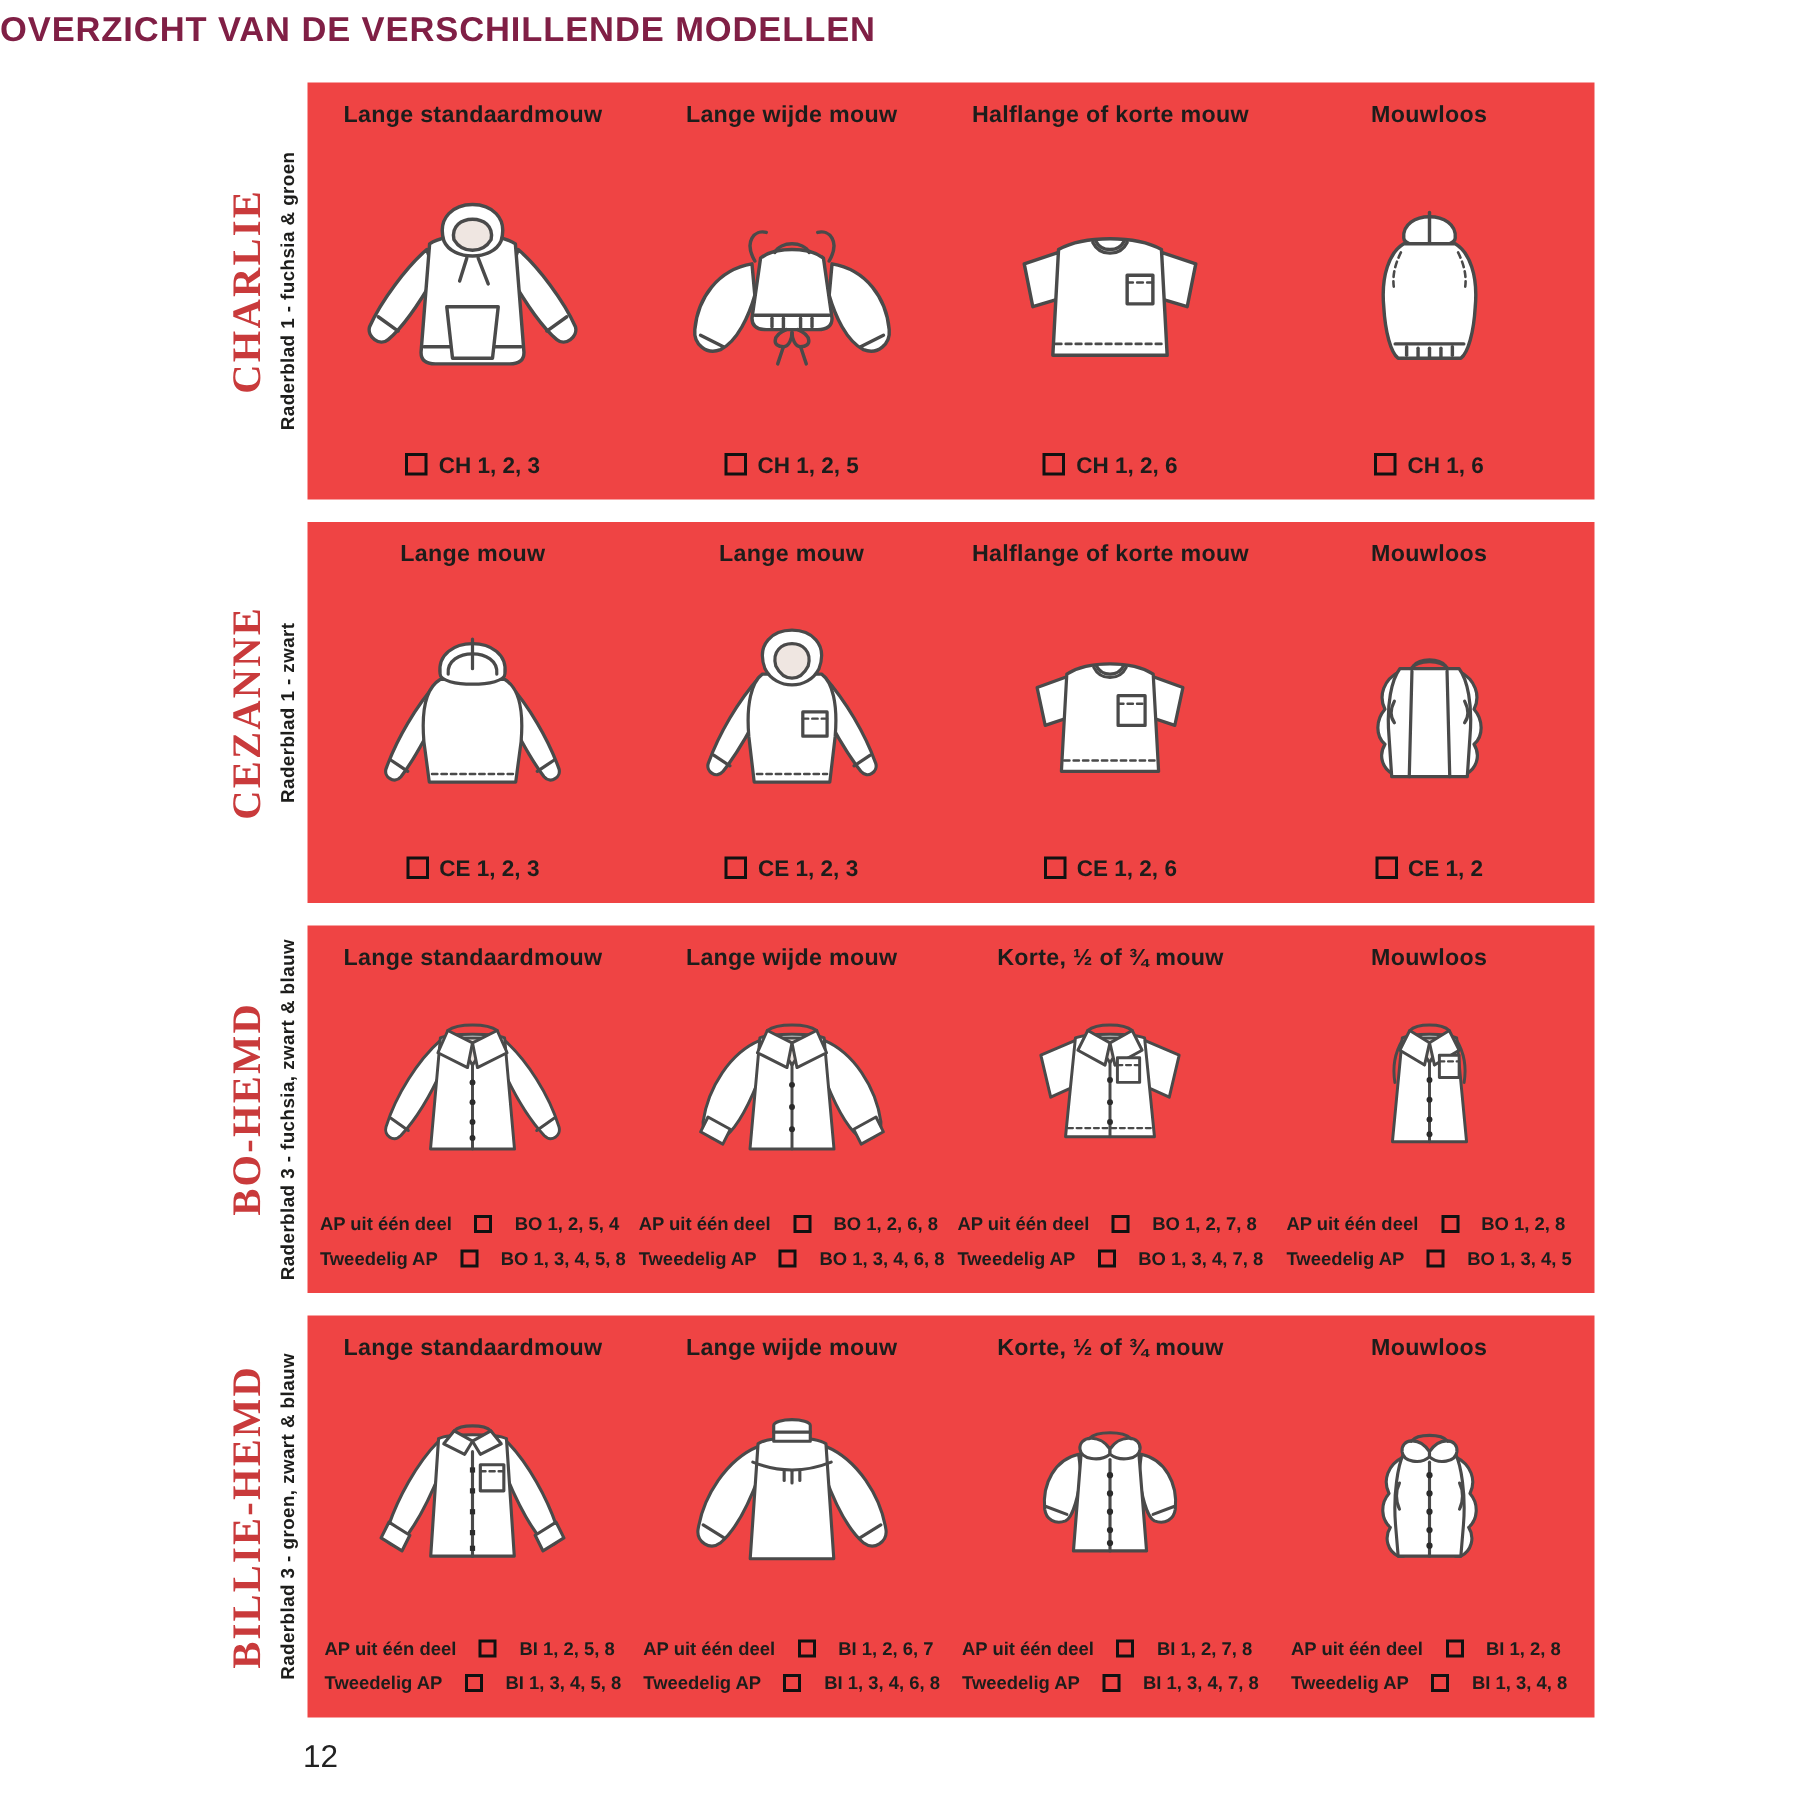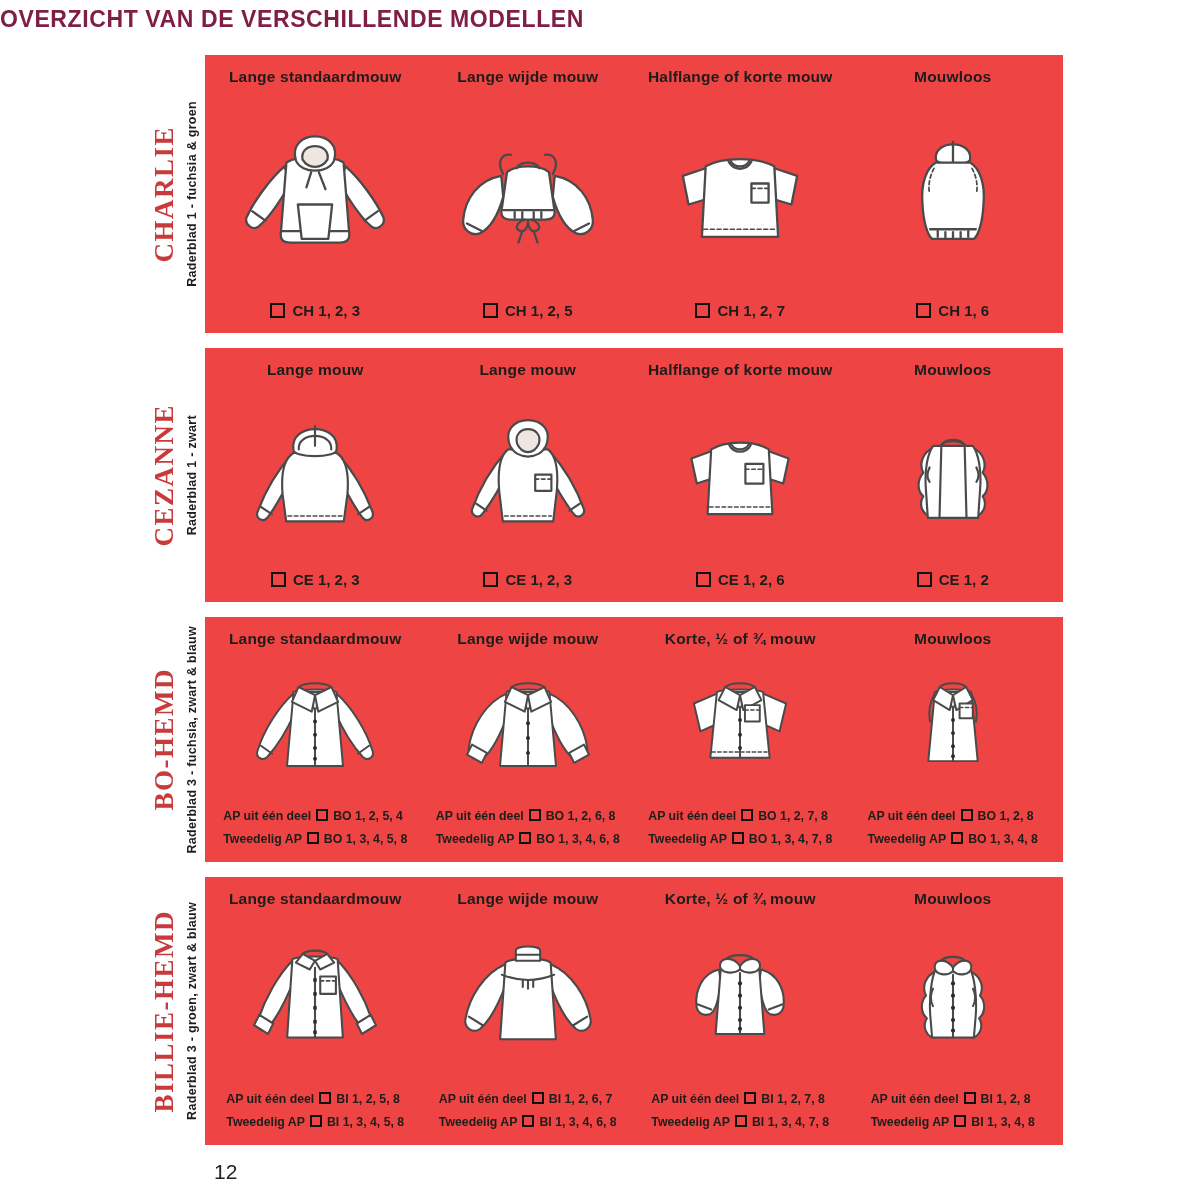--- a/index.html
+++ b/index.html
@@ -36,26 +36,26 @@
   }
   .cell { display:flex; flex-direction:column; align-items:center; min-width:0; }
   .cell-header { font-weight:bold; font-size:15.5px; letter-spacing:.2px; white-space:nowrap; }
   .art { flex:1; display:flex; align-items:center; justify-content:center; }
   .art svg { display:block; }
   .garment { fill:#ffffff; stroke:#4a4a4a; stroke-width:2.4; stroke-linecap:round; stroke-linejoin:round; }
   .garment .ln { fill:none; }
   .garment .dash { fill:none; stroke-dasharray:4 3; stroke-width:1.8; }
   .garment .bt { fill:#2b2b2b; stroke:none; }
   .garment .in { fill:#efe6e1; }
-  .code-line { font-weight:bold; font-size:15px; display:flex; align-items:center; gap:7px; padding-bottom:6px; }
+  .code-line { font-weight:bold; font-size:15px; display:flex; gap:7px; padding-bottom:6px; }
   .cb { width:11px; height:11px; border:2.2px solid #111; display:inline-block; background:transparent; flex:none; }
   .cb.small { width:8px; height:8px; border-width:2px; }
   .fn { display:flex; flex-direction:column; gap:9px; padding-bottom:8px; }
-  .fn-line { font-weight:bold; font-size:12.3px; display:flex; gap:5px; white-space:nowrap; }
-  .pagenum { position:absolute; left:202px; top:1160px; font-size:21px; color:#222;margin-left:12px; }
+  .fn-line { font-weight:bold; font-size:12.3px; display:flex; align-items:center; gap:15px; white-space:nowrap; }
+  .pagenum { position:absolute; left:202px; top:1160px; font-size:21px; color:#222; }
 </style>
 </head>
 <body>
 
 <div class="title">OVERZICHT VAN DE VERSCHILLENDE MODELLEN</div>
 
 <div class="rows">
 
   <section class="model-row r1">
     <div class="vlabel">
@@ -125,21 +125,21 @@
             <path d="M74,56 C92,46 128,46 146,56 L150,130 L70,130 Z"></path>
             <path class="dash" d="M72,122 L148,122"></path>
             <path class="ln" d="M100,50 C104,58 116,58 120,50"></path>
             <path class="ln" d="M98,51 C103,61 117,61 122,51"></path>
             <path d="M122,74 L140,74 L140,94 L122,94 Z"></path>
             <path class="dash" d="M122,79 L140,79"></path>
           </svg>
         </div>
         <div class="code-line">
           <span class="cb"></span>
-          <span>CH 1, 2, 7</span>
+          <span>CH 1, 2, 6</span>
         </div>
       </div>
 
       <div class="cell">
         <div class="cell-header">Mouwloos</div>
         <div class="art">
           <svg class="garment" width="210" height="162" viewBox="0 0 220 170">
             <path d="M92,48 C90,28 130,28 128,48 C128,56 92,56 92,48 Z"></path>
             <path class="ln" d="M110,30 L110,54"></path>
             <path d="M92,52 C82,58 76,74 78,96 C79,114 83,128 88,132 L132,132 C137,128 141,114 142,96 C144,74 138,58 128,52 Z"></path>
@@ -386,21 +386,21 @@
         </div>
         <div class="fn">
           <div class="fn-line">
             <span>AP uit één deel</span>
             <span class="cb small"></span>
             <span>BO 1, 2, 8</span>
           </div>
           <div class="fn-line">
             <span>Tweedelig AP</span>
             <span class="cb small"></span>
-            <span>BO 1, 3, 4, 8</span>
+            <span>BO 1, 3, 4, 5</span>
           </div>
         </div>
       </div>
 
     </div>
   </section>
 
   <section class="model-row r4">
     <div class="vlabel">
       <span class="vname">BILLIE-HEMD</span>

